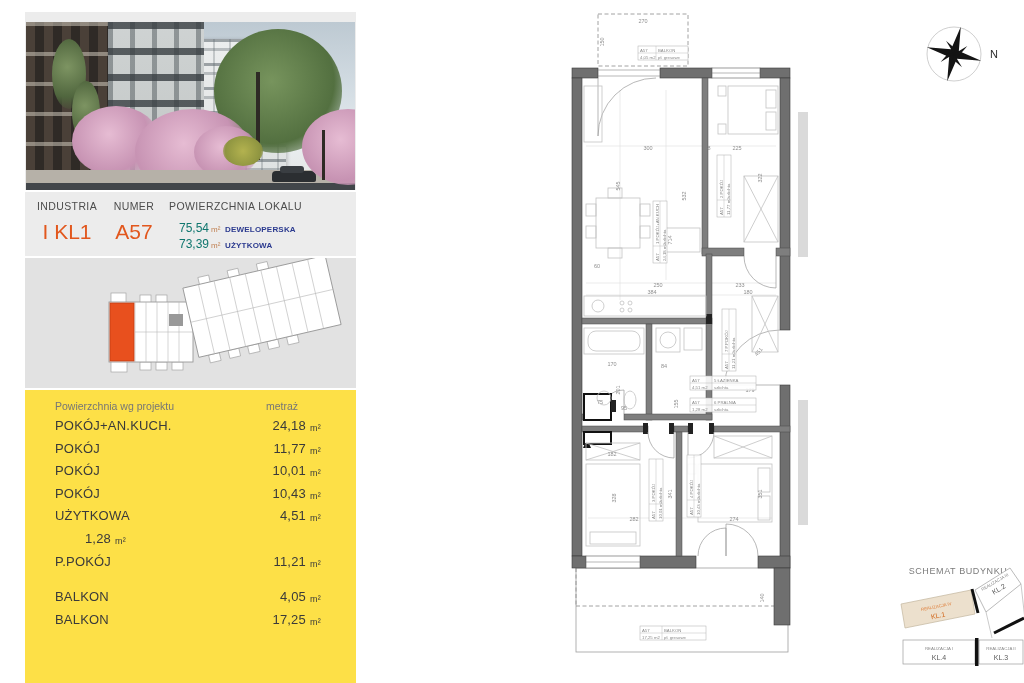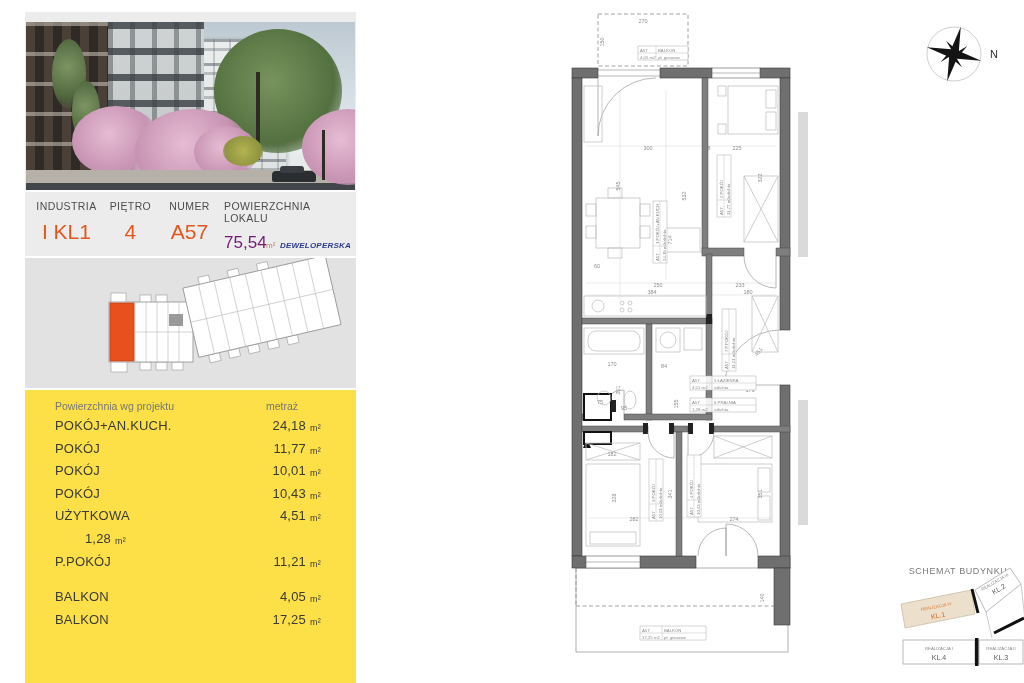--- a/index.html
+++ b/index.html
@@ -50,23 +50,23 @@
   .car{right:12%;bottom:8px;width:44px;height:11px;background:#2b2e31;border-radius:4px 5px 2px 2px;}
   .car:before{content:"";position:absolute;left:8px;top:-5px;width:24px;height:7px;background:#3a3e42;border-radius:3px;}
 
   
   .info-bar{position:absolute;left:6px;top:4px;right:0;display:flex;}
   .info-col{text-align:center;}
   .ic1{width:72px;}.ic2{width:58px;}.ic3{width:62px;}.ic4{width:134px;text-align:left;padding-left:4px;}
   .info-label{font-size:10.5px;color:#4c4c4c;letter-spacing:.4px;padding-top:4px;}
   .info-value{font-size:21px;color:#e2571d;padding-top:8px;}
   .area-line{display:flex;align-items:baseline;justify-content:flex-start;padding-top:2px;}
-  .area-val{width:40px;text-align:right;font-size:17px;color:#701a75;}
+  .area-val{width:40px;text-align:right;font-size:12px;color:#0f766e;}
   .area-unit{font-size:8px;color:#c08052;padding-left:2px;width:14px;}
-  .area-kind{font-size:8px;font-weight:bold;color:#2b3a8f;letter-spacing:.2px;font-style:italic;}
+  .area-kind{font-size:8px;font-weight:bold;color:#2b3a8f;letter-spacing:.2px;}
   .area-block{padding-top:7px;}
 
   
   .atbl{padding-top:10px;}
   .atbl-head{display:flex;padding:0 20px 6px 30px;font-size:10.5px;color:#767676;}
   .atbl-head .n{flex:1;}
   .atbl-head .v{width:56px;text-align:center;}
   .atbl-head .u{width:26px;}
   .atbl-row{display:flex;align-items:baseline;padding:0 20px 0 30px;height:22.6px;
             font-size:13px;color:#3a3a3a;letter-spacing:.2px;}
@@ -139,24 +139,20 @@
       <div class="pink p4"></div>
       <div class="trunk t3"></div>
     </div>
   </div>
 
   <div class="sec sec-info">
     <div class="info-bar">
       <div class="info-col ic1">
         <div class="info-label">INDUSTRIA</div>
         <div class="info-value">I KL1</div>
-      </div>
-      <div class="info-col ic2">
-        <div class="info-label">PIĘTRO</div>
-        <div class="info-value">4</div>
       </div>
       <div class="info-col ic3">
         <div class="info-label">NUMER</div>
         <div class="info-value">A57</div>
       </div>
       <div class="info-col ic4">
         <div class="info-label">POWIERZCHNIA LOKALU</div>
         <div class="area-block">
           <div class="area-line">
             <span class="area-val">75,54</span>

